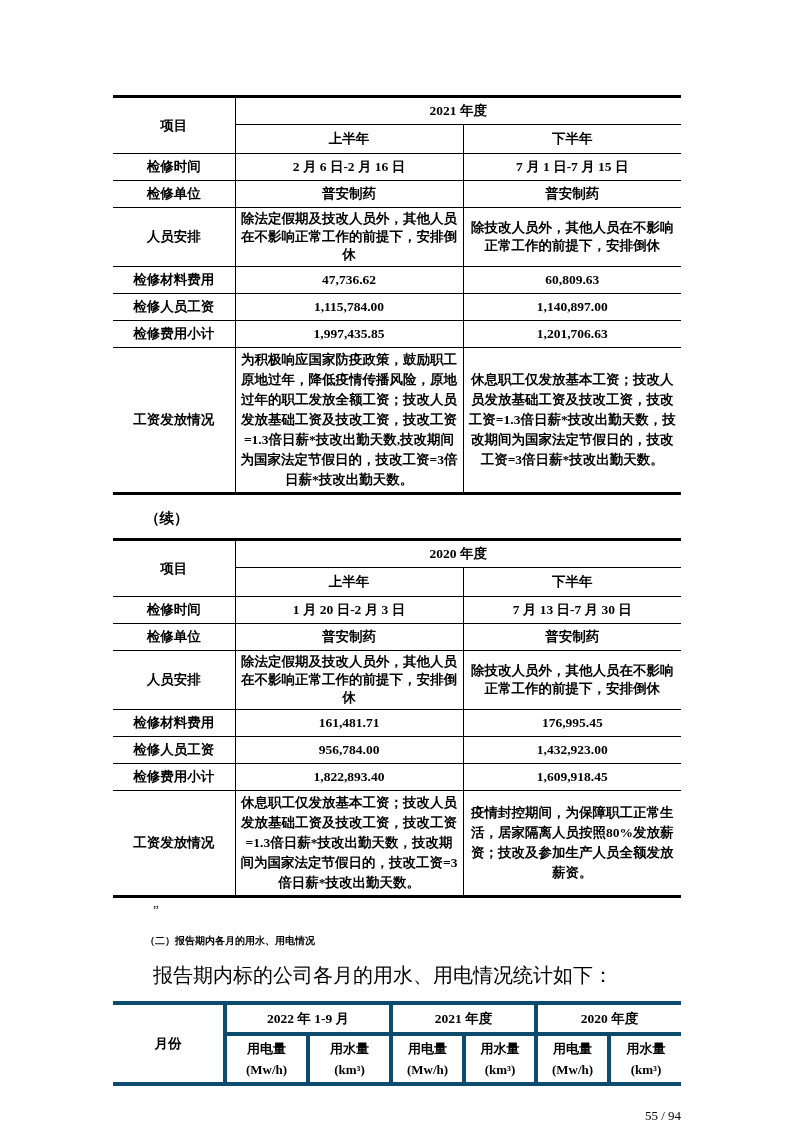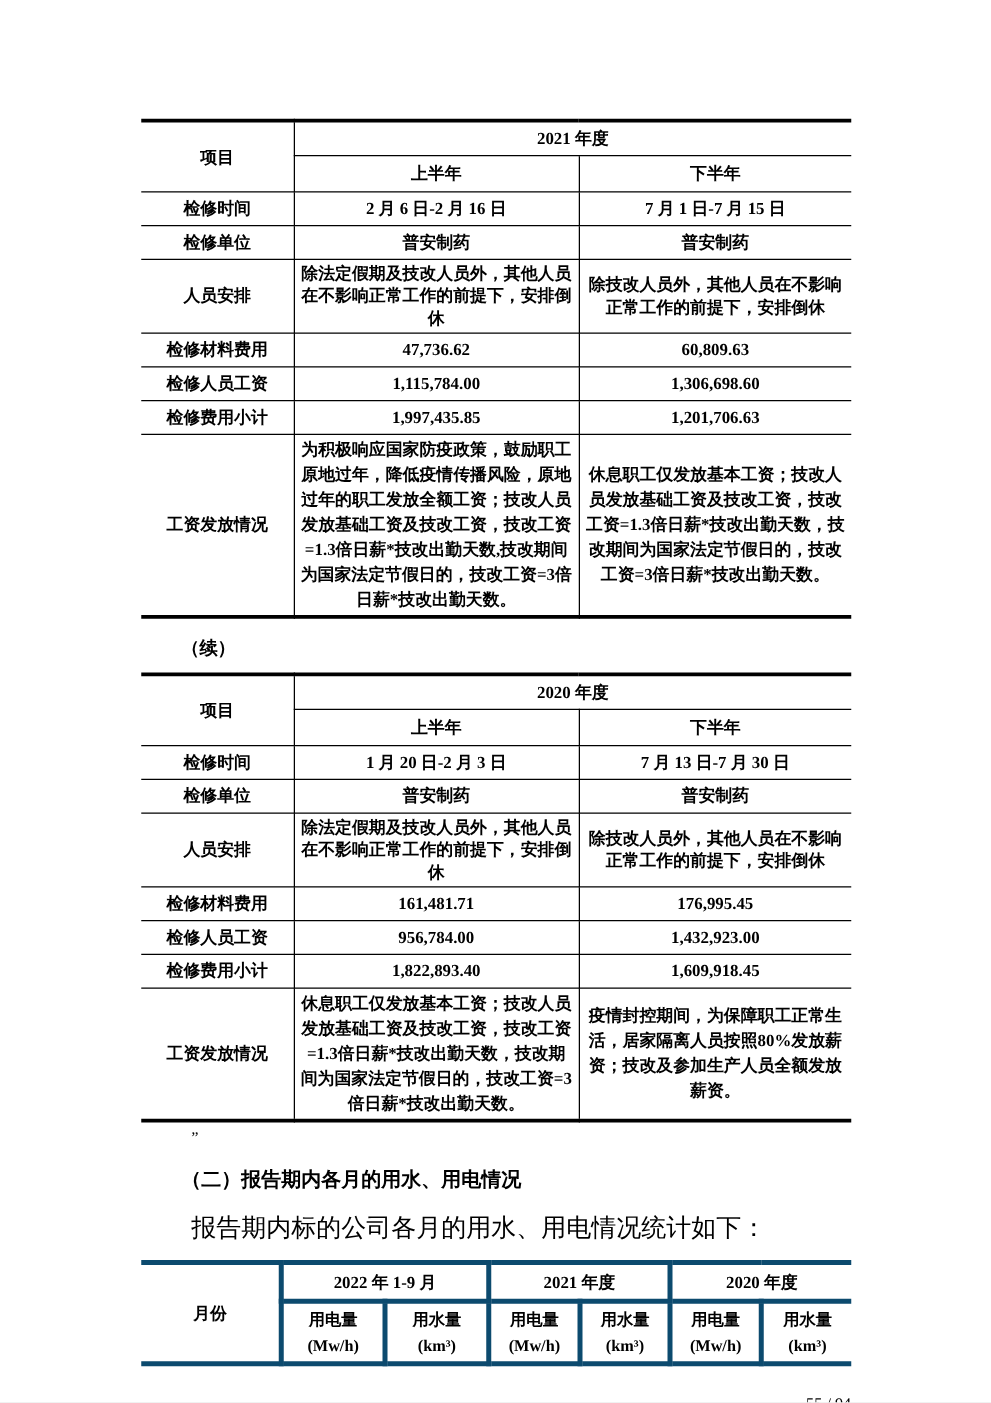--- a/index.html
+++ b/index.html
@@ -22,21 +22,21 @@
   col.c1{width:122px}col.c2{width:228px}col.c3{width:218px}
   tr.rh1 td{height:22px}
   tr.rh2 td{height:24px}
   tr.rsimple td{height:22px}
   td.num{text-align:right;padding-right:12px;}
   td.wrap3{text-align:justify;text-align-last:center;line-height:18px;padding:2px 7px;}
   td.just{text-align:justify;text-align-last:center;line-height:20px;padding:3px 5px;}
   
   .cont{margin:14px 0 10px 0;padding-left:32px;font-weight:bold;font-size:14.5px;}
   .quote{margin:4px 0 0 40px;font-size:13px;height:16px;line-height:16px;}
-  .heading{margin:16px 0 0 0;padding-left:32px;font-weight:bold;font-size:16px;}
+  .heading{margin:16px 0 0 0;padding-left:32px;font-weight:bold;font-size:10px;}
   .para{margin:14px 0 0 0;text-indent:2em;font-size:20px;}
   
   table.utable{
     width:568px;border-collapse:collapse;table-layout:fixed;margin-top:12px;
     border-top:3px solid #000;border-bottom:3px solid #000;
     font-weight:bold;font-size:13px;
   }
   table.utable td{border:4px solid #0c4a6e;padding:2px;text-align:center;vertical-align:middle;}
   table.utable td:first-child{border-left:none;}
   table.utable tr td:last-child{border-right:none;}
@@ -85,21 +85,21 @@
         <td class="wrap3">除技改人员外，其他人员在不影响正常工作的前提下，安排倒休</td>
       </tr>
       <tr class="rsimple">
         <td>检修材料费用</td>
         <td class="num">47,736.62</td>
         <td class="num">60,809.63</td>
       </tr>
       <tr class="rsimple">
         <td>检修人员工资</td>
         <td class="num">1,115,784.00</td>
-        <td class="num">1,306,698.60</td>
+        <td class="num">1,140,897.00</td>
       </tr>
       <tr class="rsimple">
         <td>检修费用小计</td>
         <td class="num">1,997,435.85</td>
         <td class="num">1,201,706.63</td>
       </tr>
       <tr>
         <td>工资发放情况</td>
         <td class="just">为积极响应国家防疫政策，鼓励职工原地过年，降低疫情传播风险，原地过年的职工发放全额工资；技改人员发放基础工资及技改工资，技改工资=1.3倍日薪*技改出勤天数,技改期间为国家法定节假日的，技改工资=3倍日薪*技改出勤天数。</td>
         <td class="just">休息职工仅发放基本工资；技改人员发放基础工资及技改工资，技改工资=1.3倍日薪*技改出勤天数，技改期间为国家法定节假日的，技改工资=3倍日薪*技改出勤天数。</td>

